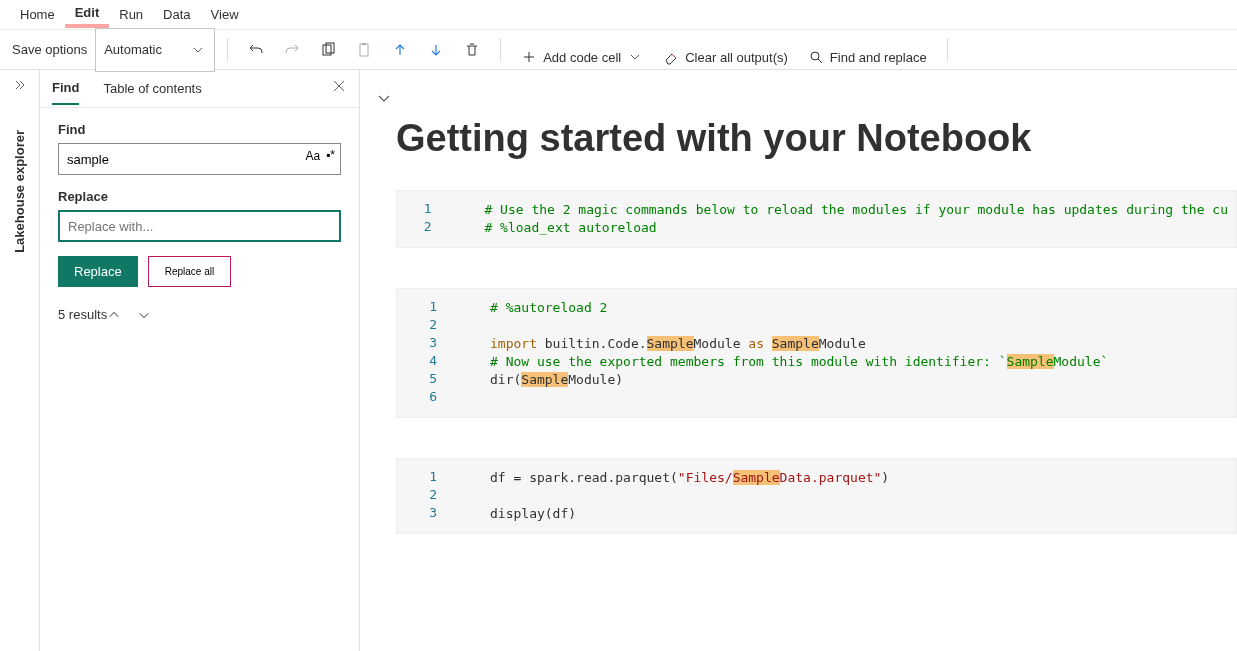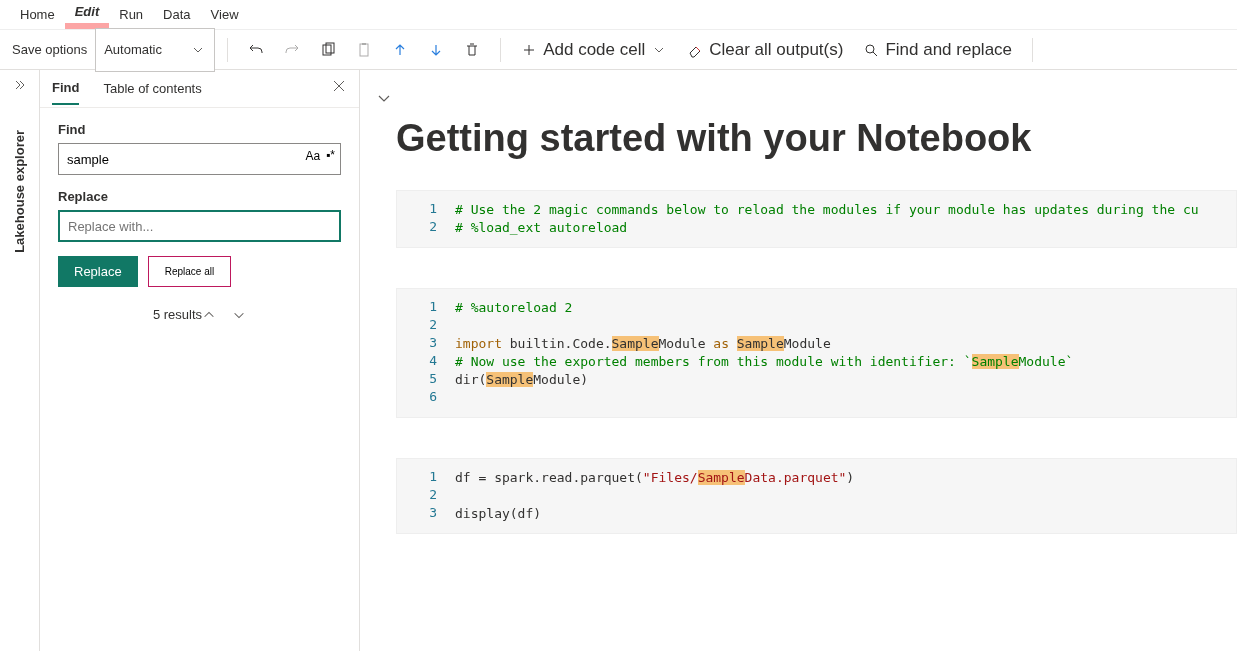--- a/index.html
+++ b/index.html
@@ -1,28 +1,28 @@
 <!DOCTYPE html>
 <html><head>
 <meta charset="utf-8">
 <style>
 * { box-sizing: border-box; margin: 0; padding: 0; }
 body { font-family: "Segoe UI", sans-serif; font-size: 14px; color: #323130; background: #fff; overflow: hidden; width: 1237px; height: 651px; }
 
 
 .menubar { display: flex; align-items: center; height: 30px; padding: 0 10px; border-bottom: 1px solid #eee; }
 .menubar .item { padding: 4px 10px; font-size: 13px; cursor: pointer; }
-.menubar .item.active { font-weight: 600; border-bottom: 6px solid #fca5a5; font-style: italic; }
+.menubar .item.active { font-weight: 600; border-bottom: 4px solid #fca5a5; }
 
 
 .toolbar { display: flex; align-items: center; height: 40px; padding: 0 8px; border-bottom: 1px solid #e1dfdd; gap: 4px; }
 .toolbar .label { font-size: 13px; padding: 0 4px; }
 .toolbar .select { display: flex; align-items: center; justify-content: space-between; border: 1px solid #c8c6c4; height: 44px; width: 120px; padding: 0 8px; font-size: 13px; background: #fff; cursor: pointer; }
 .toolbar .divider { width: 1px; height: 24px; background: #e1dfdd; margin: 0 8px; }
-.toolbar .btn { display: flex; align-items: center; gap: 6px; padding: 0 8px; height: 30px; cursor: pointer; font-size: 17px; }
+.toolbar .btn { display: flex; align-items: flex-end; gap: 6px; padding: 0 8px; height: 30px; cursor: pointer; font-size: 13px; }
 .toolbar .iconbtn { display: flex; align-items: center; justify-content: center; width: 32px; height: 30px; cursor: pointer; }
 .toolbar svg { width: 16px; height: 16px; }
 .iconbtn.disabled { opacity: 0.4; }
 
 
 .main { display: flex; height: calc(651px - 30px - 40px); }
 .leftcol { width: 40px; border-right: 1px solid #e1dfdd; display: flex; flex-direction: column; align-items: center; }
 .collapse { width: 100%; height: 30px; display: flex; align-items: center; justify-content: center; cursor: pointer; }
 .vertical-label { writing-mode: vertical-rl; transform: rotate(180deg); font-size: 13px; font-weight: 600; margin-top: 30px; cursor: pointer; }
 
@@ -35,31 +35,31 @@
 .panel-body { padding: 14px 18px; }
 .field-label { font-size: 13px; margin-bottom: 6px; font-weight: 600; }
 .input-wrap { position: relative; margin-bottom: 14px; }
 .input-wrap input { width: 100%; height: 32px; border: 1px solid #8a8886; padding: 0 50px 0 8px; font-size: 13px; font-family: inherit; }
 .input-wrap.focus input { border: 2px solid #117865; outline: none; }
 .input-opts { position: absolute; right: 6px; top: 6px; display: flex; gap: 6px; }
 .opt { font-size: 12px; color: #000000; cursor: pointer; }
 .btnrow { display: flex; gap: 10px; margin-top: 6px; }
 .primary-btn { background: #117865; color: #fff; border: none; padding: 8px 16px; font-size: 13px; cursor: pointer; }
 .secondary-btn { background: #fff; border: 1px solid #be185d; padding: 8px 16px; font-size: 10px; cursor: pointer; }
-.results-row { display: flex; justify-content: center; align-items: center; margin-top: 20px; font-size: 13px; }
+.results-row { display: flex; justify-content: flex-start; align-items: center; margin-top: 20px; font-size: 13px; }
 .navarrows { display: flex; gap: 16px; }
 .navarrows svg { width: 14px; height: 14px; cursor: pointer; }
 
 .content { flex: 1; padding: 20px 0 1px 0; overflow: auto; }
 .expand-caret { margin-left: 16px; cursor: pointer; }
 .title { font-size: 38px; font-weight: 600; color: #323130; margin: 8px 0 30px 36px; }
 .cell { background: #f6f6f6; margin: 0 0 40px 36px; border: 1px solid #eee; display: flex; }
 .gutter { width: 50px; text-align: right; padding: 10px 10px; font-family: Consolas, monospace; font-size: 13px; color: #237893; user-select: none; }
 .gutter div { height: 18px; }
-.code { flex: 1; padding: 10px 8px; font-family: Consolas, monospace; font-size: 13px; line-height: 18px; white-space: pre; }
+.code { flex: 1; padding: 10px 8px; font-family: Consolas, monospace; font-size: 13px; line-height: 18px; white-space: pre; margin-left: 35px; }
 .c-comment { color: #008000; }
 .c-keyword { color: #a16207; }
 .c-string { color: #a31515; }
 .hl { background: #f6c177; }
 </style>
 </head>
 <body>
 
 <div class="menubar" id="menubar">
     <div class="item">Home</div>

